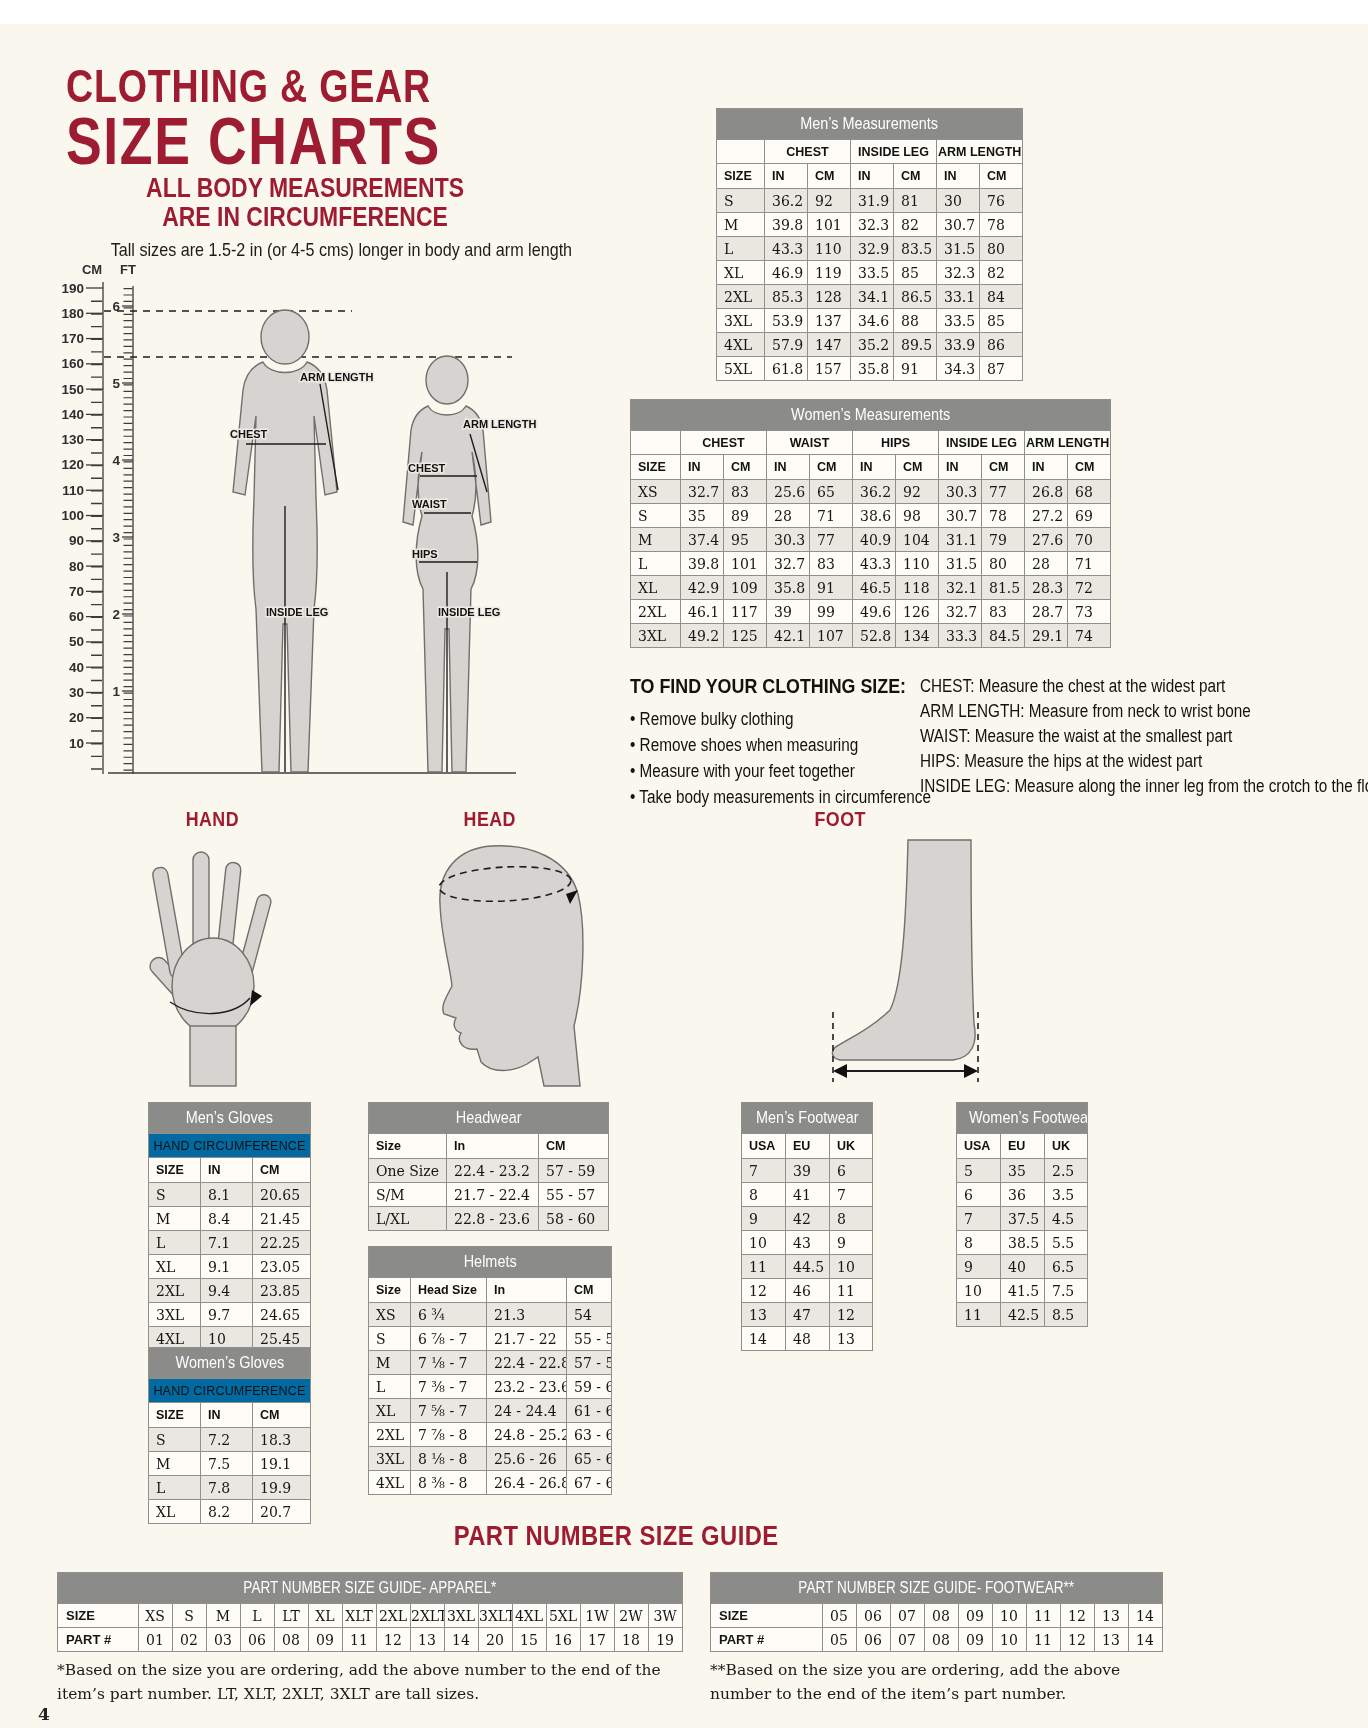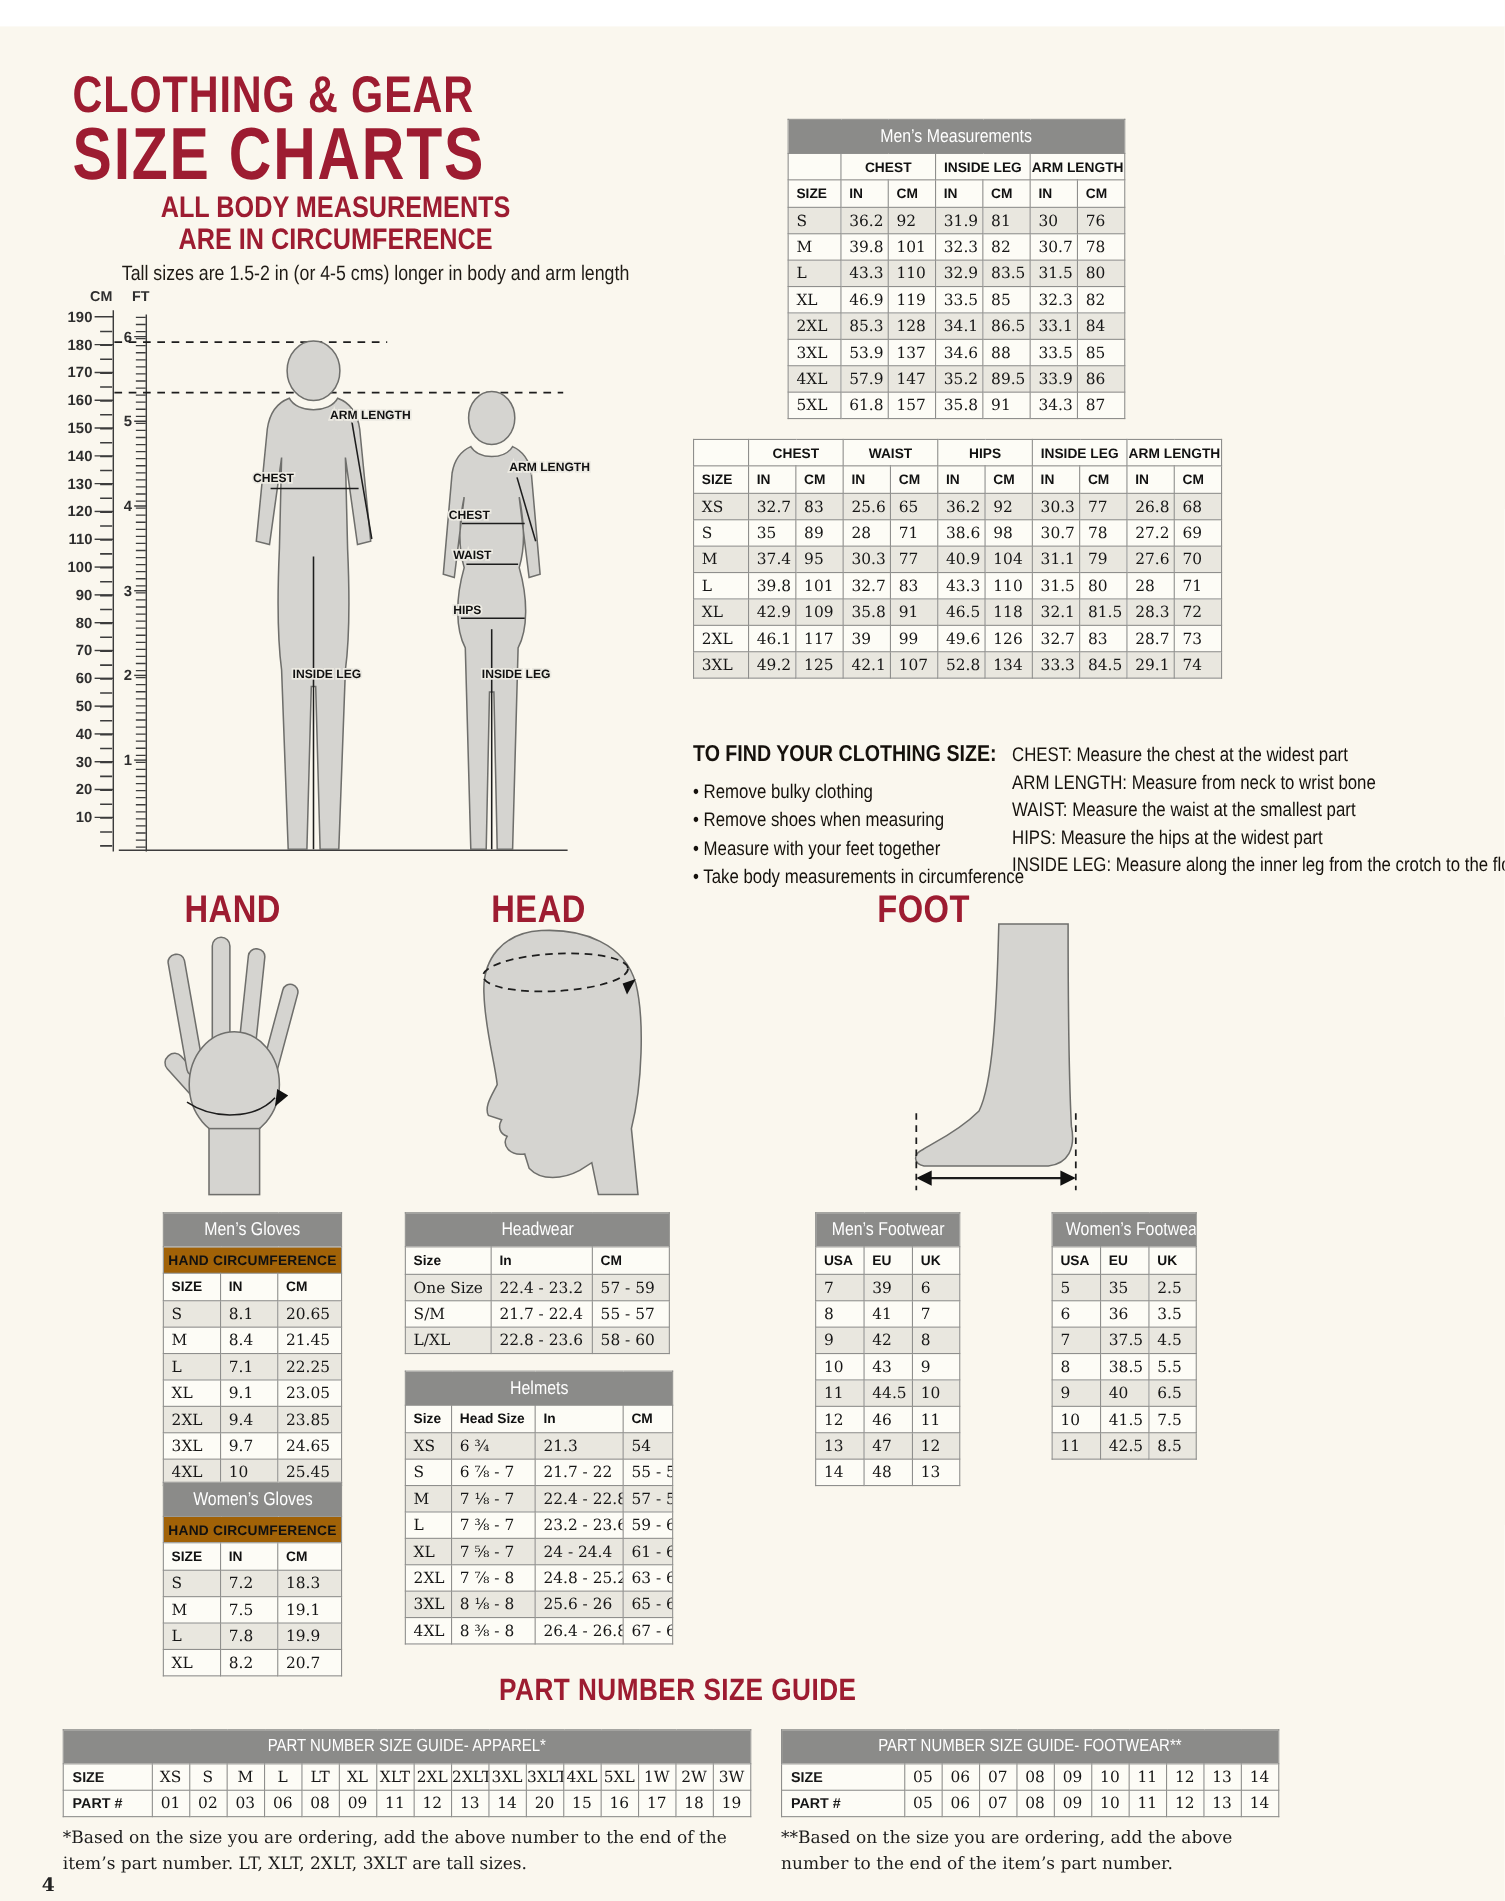--- a/index.html
+++ b/index.html
@@ -15,31 +15,31 @@
   .title1 { font-size:47px; font-weight:800; color:#9d1c31; letter-spacing:1px; line-height:1.0; }
   .title2 { font-size:67px; font-weight:800; color:#9d1c31; letter-spacing:2px; line-height:0.95; }
 
   .subtitle { text-align:center; color:#9d1c31; font-weight:800; font-size:27px; line-height:1.08; }
   .subnote  { text-align:center; color:#1f1b16; font-size:19px; margin-top:7px; font-weight:500; }
 
   
   table.sz { position:absolute; border-collapse:collapse; table-layout:fixed; background:#fdfcf6; }
   table.sz th, table.sz td { border:1px solid #8f8f8d; overflow:hidden; white-space:nowrap; }
   th.titlebar { background:#8b8b89; color:#ffffff; font-size:17px; font-weight:400; height:28px; text-align:center; border:1px solid #8b8b89; }
-  th.subbar   { background:#a16207; color:#111; font-size:12.5px; font-weight:700; height:21px; text-align:center; letter-spacing:0.2px; }
+  th.subbar   { background:#0369a1; color:#111; font-size:12.5px; font-weight:400; height:21px; text-align:center; letter-spacing:0.2px; }
   tr.groups th { background:#fdfcf6; color:#111; font-size:12.5px; font-weight:700; height:21px; text-align:center; }
   tr.cols  th { background:#fdfcf6; color:#111; font-size:12.5px; font-weight:700; height:22px; text-align:left; padding-left:7px; }
   table.sz td { font-family:"DejaVu Serif", serif; font-size:14px; color:#161616; height:21px; text-align:left; padding-left:7px; background:#fdfcf6; }
   table.sz tbody tr:nth-child(odd) td { background:#e9e7df; }
 
   table.part td { text-align:center; padding-left:0; }
   table.part tbody tr td { background:#fdfcf6 !important; }
   table.part tbody tr td:first-child { font-family:"Liberation Sans", sans-serif; font-size:13px; font-weight:700; text-align:left; padding-left:8px; }
 
-  .secHead { color:#9d1c31; font-weight:800; font-size:35px; text-align:center; letter-spacing:0.5px; }
+  .secHead { color:#9d1c31; font-weight:800; font-size:21px; text-align:center; letter-spacing:0.5px; }
 
   .instrTitle { font-size:21px; font-weight:700; color:#15110c; margin-bottom:8px; }
   .bullets div { font-size:18px; color:#15110c; line-height:26px; font-weight:500; }
   .bullets div::before { content:"• "; }
   .defs div { font-size:18px; color:#15110c; line-height:25px; font-weight:500; }
 
   .footnote { font-family:"DejaVu Serif", serif; font-size:15.5px; color:#1b1b1b; line-height:1.55; }
   .pageNum  { font-family:"DejaVu Serif", serif; font-size:17px; font-weight:700; color:#222; }
 
   
@@ -278,20 +278,23 @@
         <col style="width:43px">
         <col style="width:43px">
         <col style="width:43px">
         <col style="width:43px">
         <col style="width:43px">
         <col style="width:43px">
         <col style="width:43px">
         <col style="width:43px">
       </colgroup>
     <thead>
+      <tr>
+          <th class="titlebar" colspan="11"><span class="condc">Women’s Measurements</span></th>
+        </tr>
       <tr class="groups">
         <th></th>
         <th colspan="2">CHEST</th>
         <th colspan="2">WAIST</th>
         <th colspan="2">HIPS</th>
         <th colspan="2">INSIDE LEG</th>
         <th colspan="2">ARM LENGTH</th>
       </tr>
       <tr class="cols">
           <th>SIZE</th>

